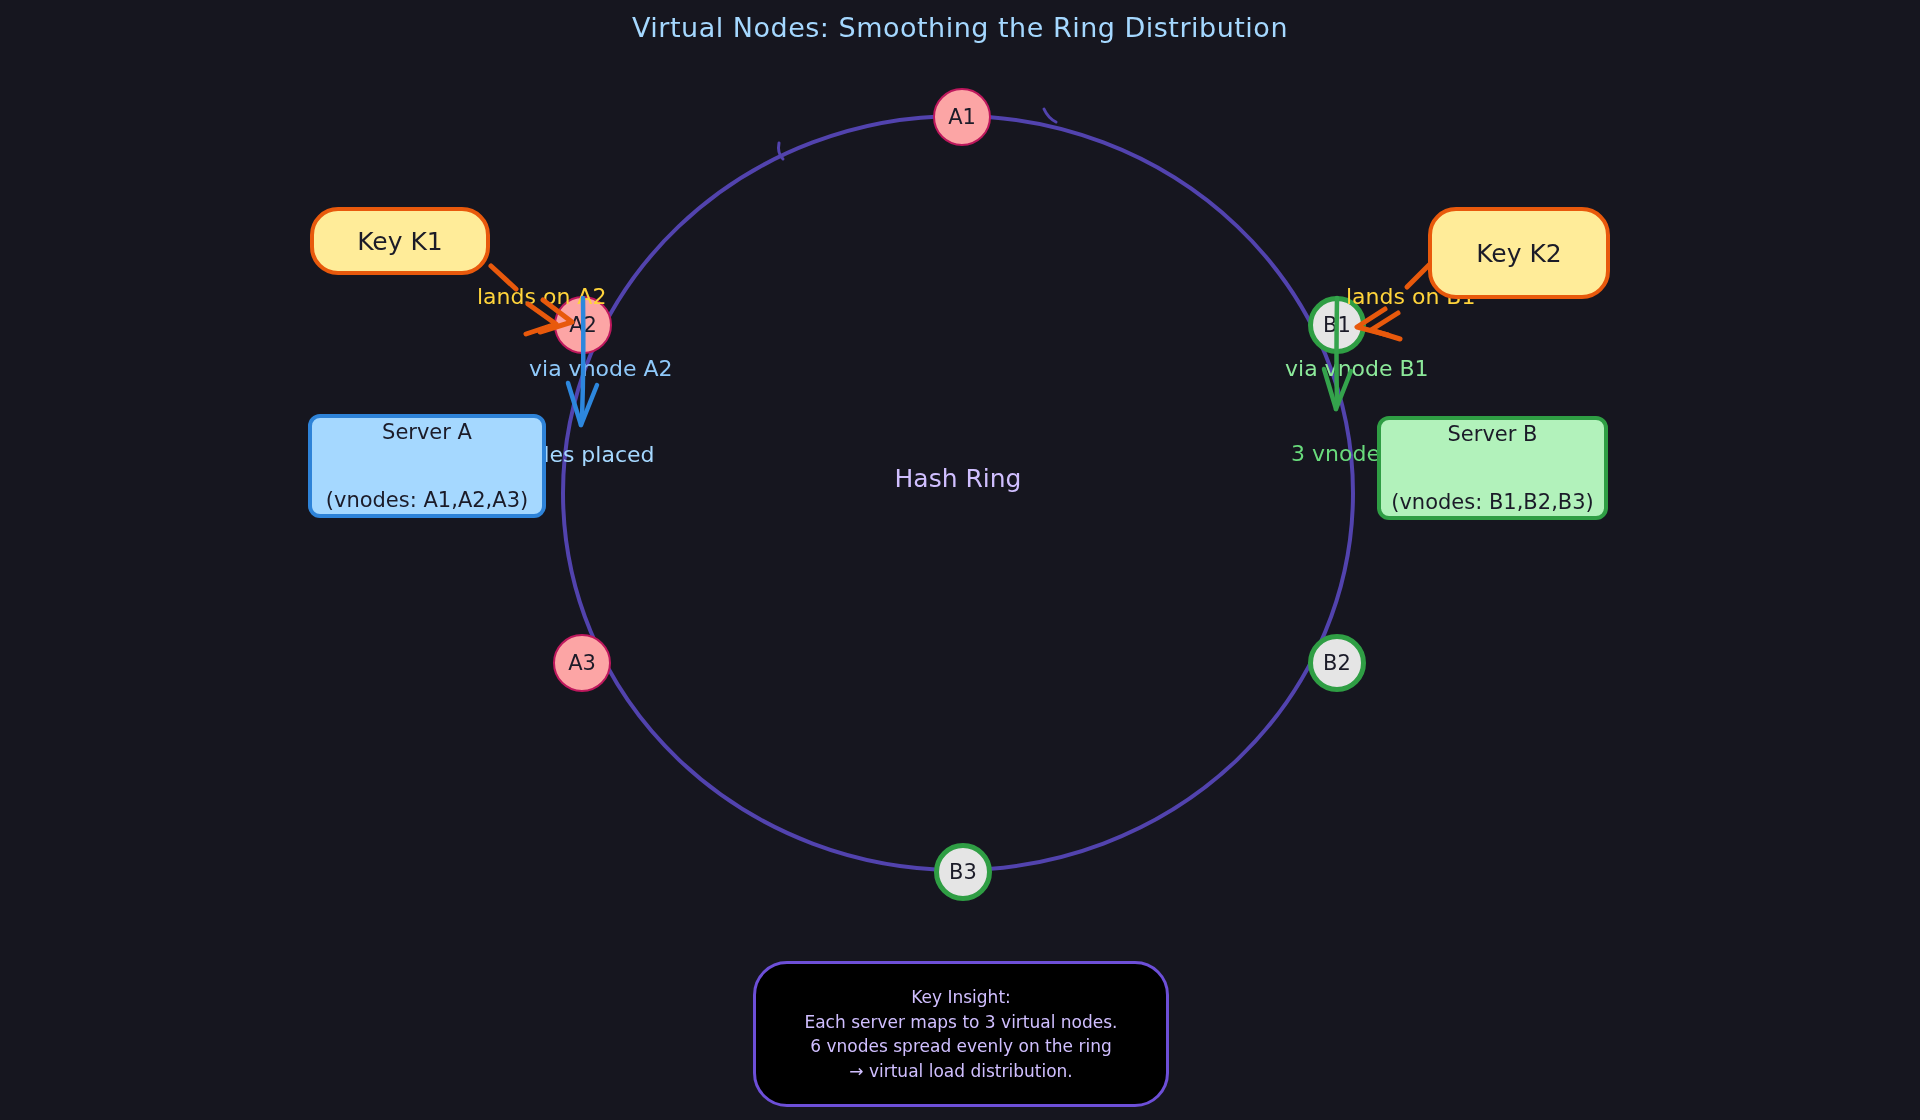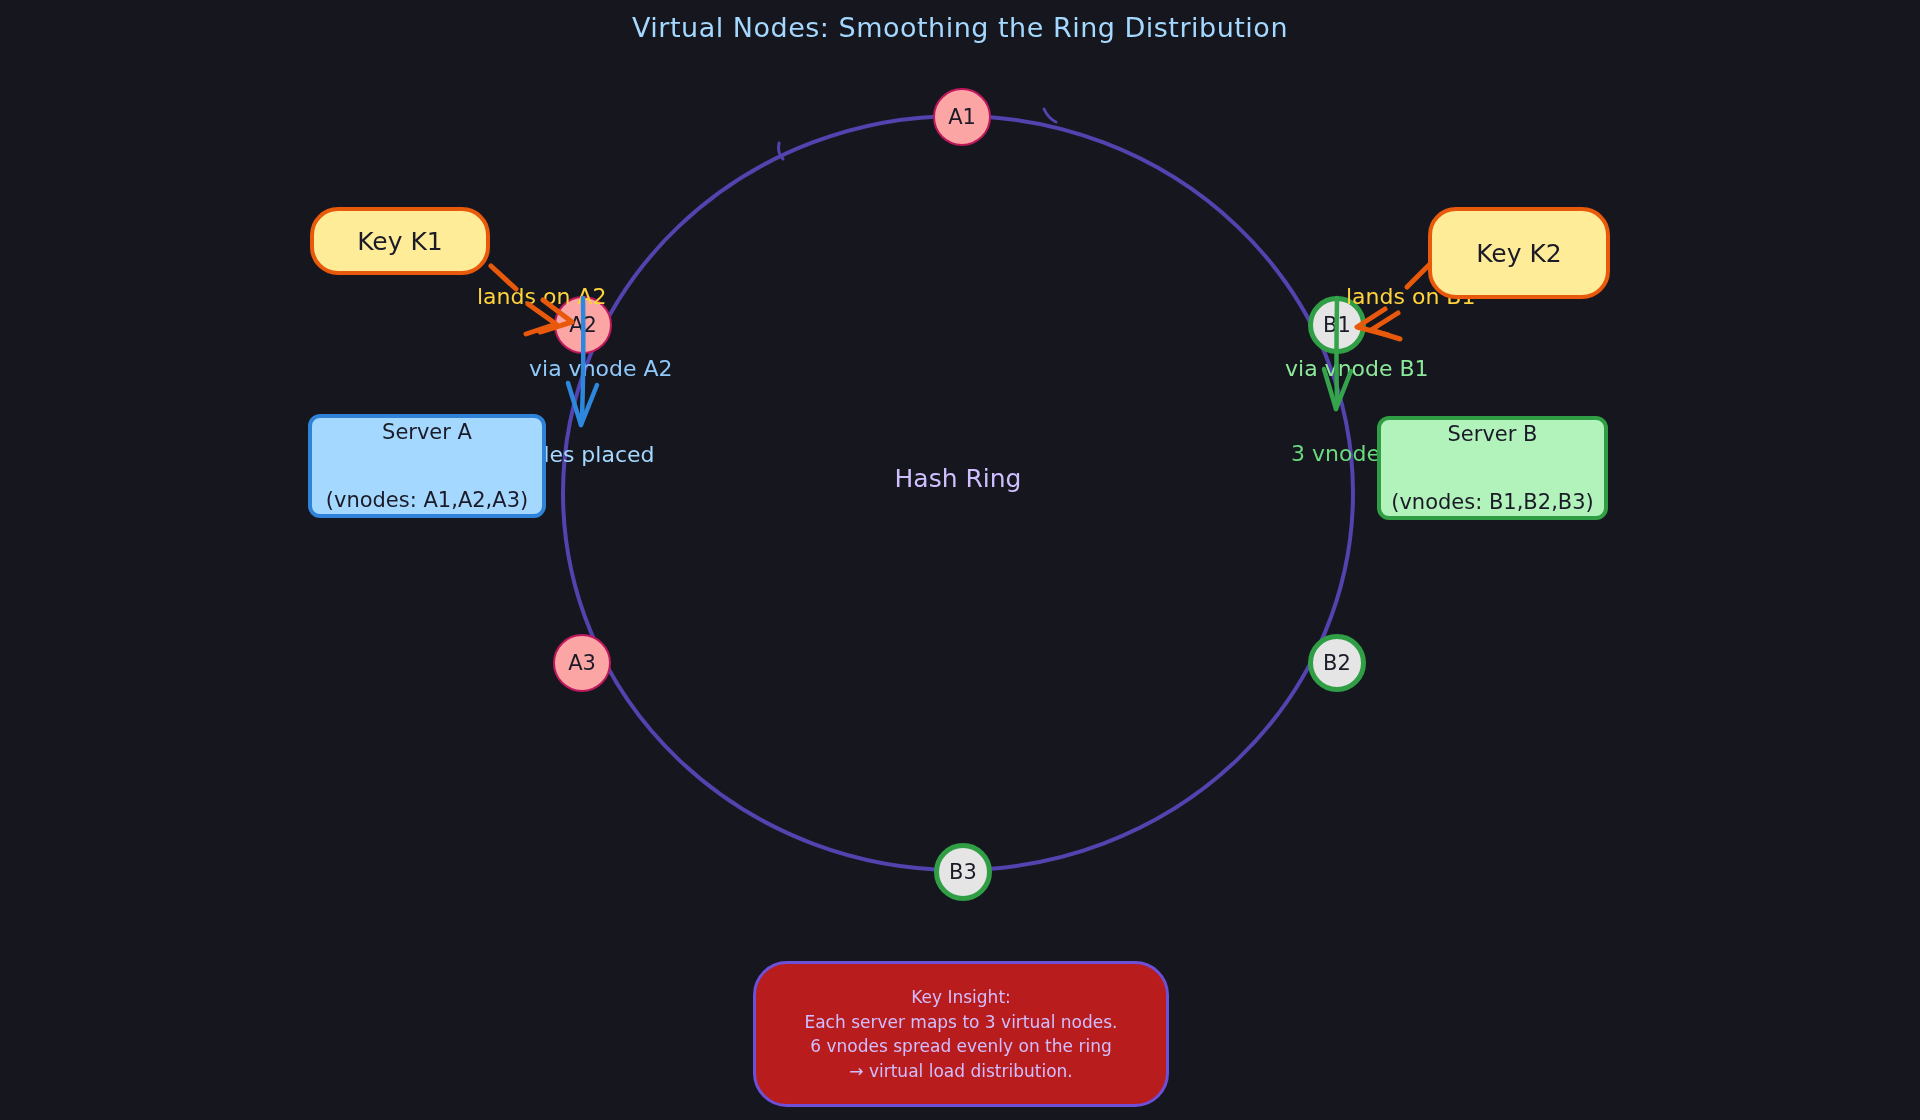--- a/index.html
+++ b/index.html
@@ -50,21 +50,21 @@
   }
   .key-box{background:#ffec99;border:4px solid #e8590c;border-radius:28px;font-size:25px;}
   .k1{left:310px;top:207px;width:180px;height:68px;}
   .k2{left:1428px;top:207px;width:182px;height:92px;}
   .server-box{border-radius:12px;font-size:21px;line-height:1.35;justify-content:space-between;}
   .sa{left:308px;top:414px;width:238px;height:104px;background:#a5d8ff;border:4px solid #2e83d8;}
   .sb{left:1377px;top:416px;width:231px;height:104px;background:#b2f2bb;border:4px solid #2f9e44;gap:35px;}
 
   .insight-box{
     position:absolute;left:753px;top:961px;width:416px;height:146px;box-sizing:border-box;
-    background:#b91c1c;border:3px solid #6d4fd8;border-radius:34px;z-index:2;
+    background:#000000;border:3px solid #6d4fd8;border-radius:34px;z-index:2;
     color:#d0bfff;font-size:17px;line-height:1.45;text-align:center;
     padding-top:21px;
   }
 </style>
 </head>
 <body>
 
 <div class="stage">
 
   <svg id="ring-layer" class="layer">

